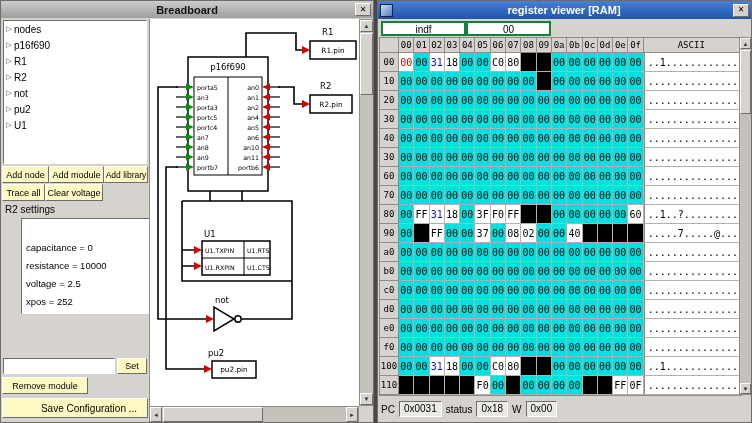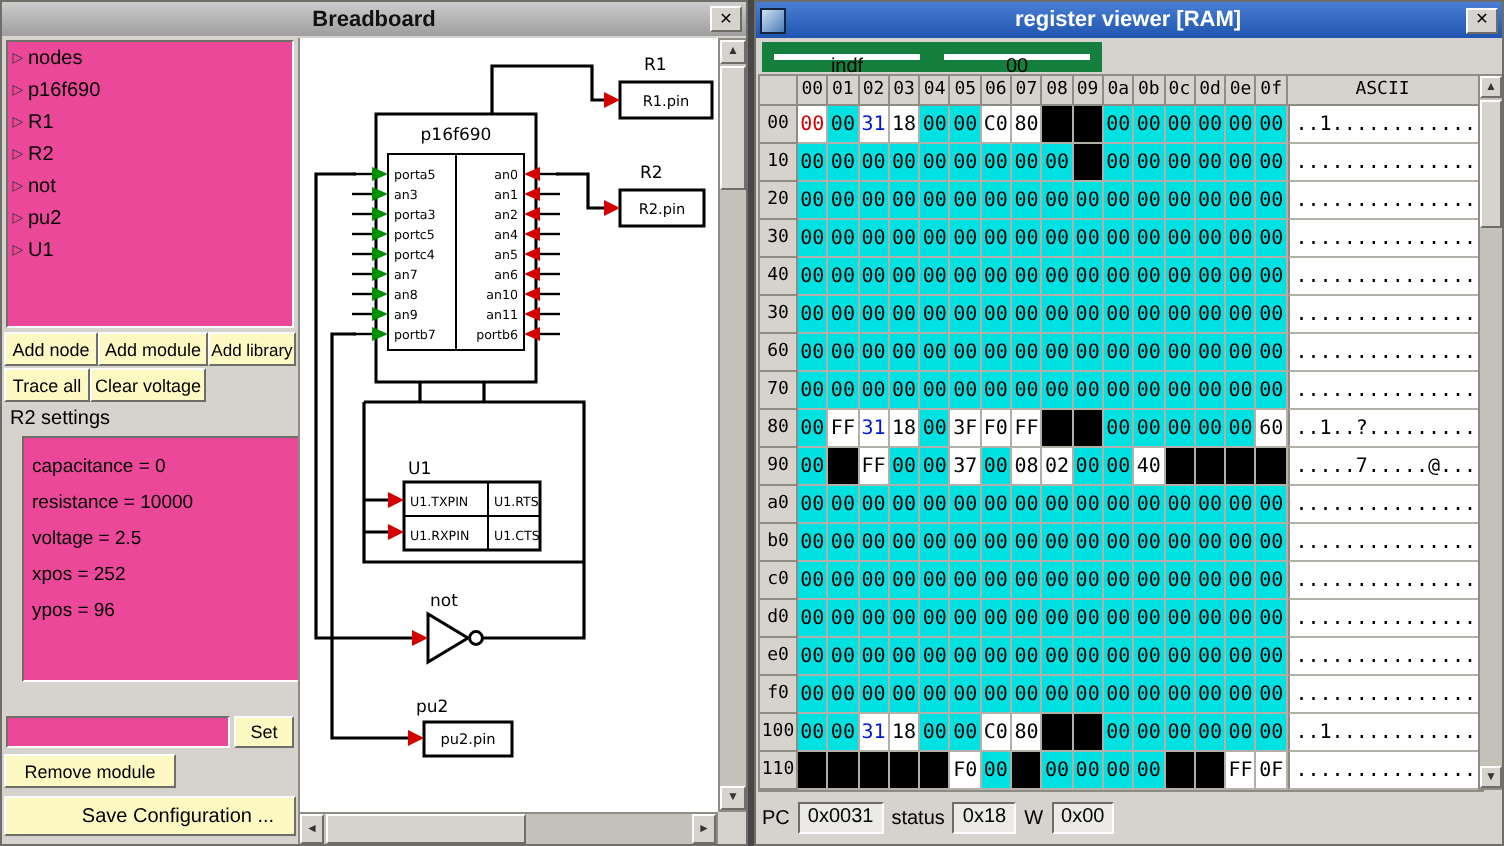--- a/index.html
+++ b/index.html
@@ -8,28 +8,28 @@
   .window{position:absolute;background:#d6d3ce;border:1px solid #6f6d68;box-sizing:border-box;overflow:hidden;}
   .titlebar{position:absolute;left:0;top:0;right:0;height:17px;display:flex;align-items:center;padding:0 2px;box-sizing:border-box;}
   .titlebar.inactive{background:linear-gradient(180deg,#cccccc,#9e9e9e);color:#111;}
   .titlebar.active{background:linear-gradient(180deg,#4b7fd6,#1f55ae);color:#fff;}
   .ttitle{flex:1;text-align:center;font-size:11px;font-weight:bold;white-space:nowrap;overflow:hidden;}
   .close-btn{width:16px;height:13px;font-size:8px;line-height:10px;padding:0;background:#d6d3ce;color:#000;
     border:1px solid;border-color:#fdfdfd #6f6d68 #6f6d68 #fdfdfd;}
   .wicon{width:13px;height:13px;display:inline-block;background:linear-gradient(135deg,#cfe2f4,#4a7ab8);border:1px solid #15243d;box-sizing:border-box;margin-right:2px;}
   .btn{position:absolute;background:#fef9c3;color:#000;font-size:9px;padding:0;text-align:center;
     border:1px solid;border-color:#fdfdfd #6f6d68 #6f6d68 #fdfdfd;box-sizing:border-box;height:17px;overflow:hidden;white-space:nowrap;}
-  .sunken{background:#ec4899;border:1px solid;border-color:#6f6d68 #fdfdfd #fdfdfd #6f6d68;box-sizing:border-box;}
+  .sunken{background:#ffffff;border:1px solid;border-color:#6f6d68 #fdfdfd #fdfdfd #6f6d68;box-sizing:border-box;}
   
   .tree{position:absolute;left:2px;top:19px;width:144px;height:144px;overflow:hidden;}
   .tree-item{display:flex;align-items:center;height:16px;cursor:default;}
   .tri{width:10px;text-align:center;font-size:7px;color:#333;}
   .tlabel{font-size:10px;color:#000;}
   .sec-label{position:absolute;left:4px;top:203px;font-size:10px;color:#000;}
-  .settings-box{position:absolute;left:10px;top:217px;width:143px;height:123px;padding-top:6px;overflow:hidden;}
+  .settings-box{position:absolute;left:20px;top:217px;width:143px;height:96px;padding-top:20px;overflow:hidden;}
   .set-line{font-size:9.5px;line-height:18px;padding-left:4px;white-space:nowrap;}
   .entry{position:absolute;left:2px;top:357px;width:112px;height:16px;font-size:10px;padding:0 2px;}
   
   .canvas{position:absolute;left:148px;top:18px;width:210px;height:387px;background:#fff;border-left:1px solid #8f8c86;box-sizing:border-box;}
   .wire{stroke:#000;stroke-width:1.6;fill:none;}
   .pinline{stroke:#000;stroke-width:1.2;}
   .box{fill:#fff;stroke:#000;stroke-width:1.5;}
   .ibox{fill:none;stroke:#000;stroke-width:1;}
   .iline{stroke:#000;stroke-width:1;}
   .ar{fill:#d40000;}
@@ -38,21 +38,21 @@
   .plbl{font-family:"DejaVu Sans",sans-serif;font-size:7.3px;fill:#000;}
   .pin-label{font-family:"DejaVu Sans",sans-serif;font-size:6.3px;fill:#000;}
   .pr{text-anchor:end;}
   .mid{text-anchor:middle;}
   
   .sb{position:absolute;background:#c4c1bb;border:1px solid #8f8c86;box-sizing:border-box;}
   .sb-btn{position:absolute;background:#d6d3ce;border:1px solid;border-color:#fdfdfd #6f6d68 #6f6d68 #fdfdfd;
     font-size:6px;text-align:center;color:#333;box-sizing:border-box;line-height:10px;}
   .sb-thumb{position:absolute;background:#d6d3ce;border:1px solid;border-color:#fdfdfd #6f6d68 #6f6d68 #fdfdfd;box-sizing:border-box;}
   
-  .subbar-cell{position:absolute;top:20px;height:15px;background:#fff;border:6px solid #15803d;box-sizing:border-box;
+  .subbar-cell{position:absolute;top:20px;height:15px;background:#fff;border:2px solid #15803d;box-sizing:border-box;
     font-size:10px;text-align:center;line-height:13px;}
   .grid{position:absolute;left:1px;top:36px;width:361px;background:#fff;border:1px solid #8f8c86;box-sizing:content-box;}
   .grow{display:grid;grid-template-columns:19px repeat(16,15.3px) 96px;}
   .ghead{height:15px;}
   .gdata{height:19px;}
   .gc{border-right:1px solid #b3b0a9;border-bottom:1px solid #b3b0a9;display:flex;align-items:center;justify-content:center;
     font-family:"DejaVu Sans Mono",monospace;font-size:10px;overflow:hidden;box-sizing:border-box;}
   .gh{background:#d6d3ce;border-right:1px solid #8f8c86;border-bottom:1px solid #8f8c86;font-size:9px;}
   .rl{font-size:9px;}
   .cell{background:#fff;}

